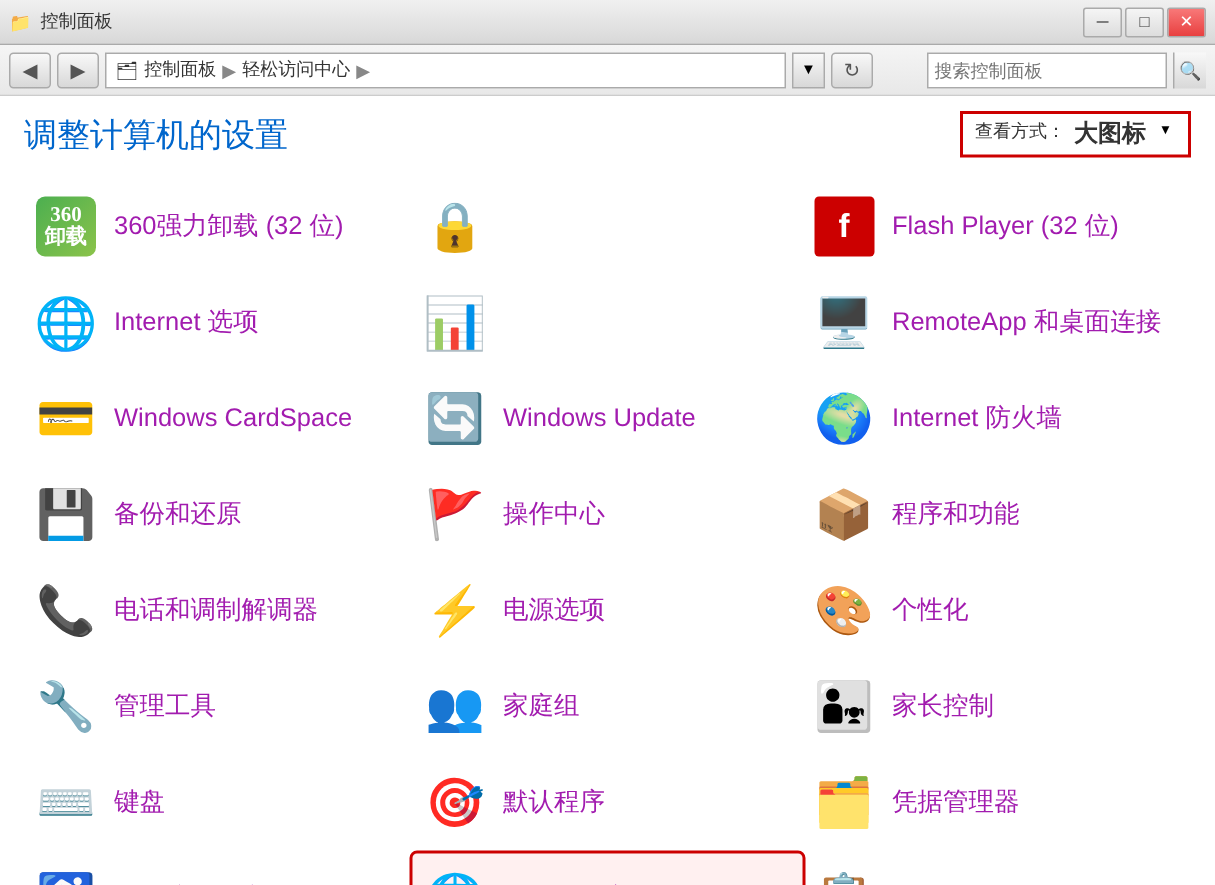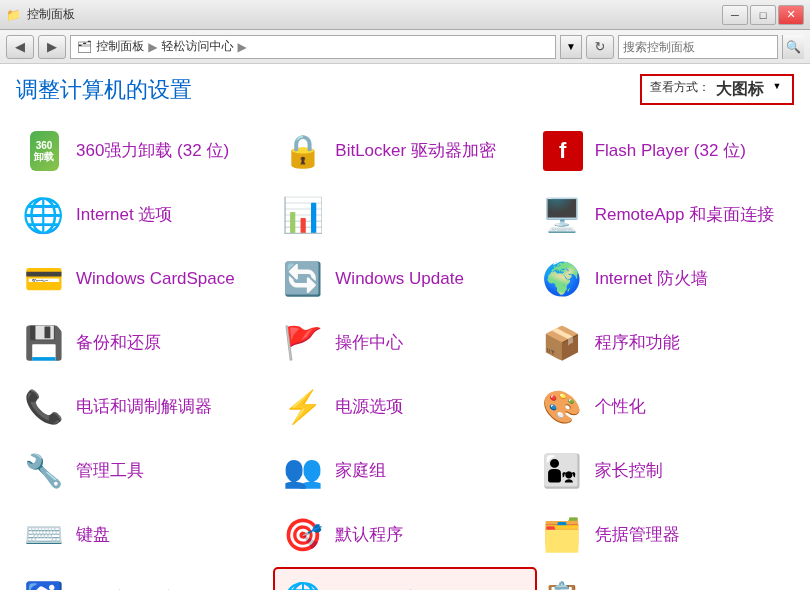--- a/index.html
+++ b/index.html
@@ -97,20 +97,21 @@
     }
     .search-box {
       width: 160px;
       height: 24px;
       border: 1px solid #aaa;
       background: #fff;
       display: flex;
       align-items: center;
       padding: 0 4px;
       gap: 4px;
+      margin-left: 32px;
     }
     .search-box input {
       border: none;
       outline: none;
       width: 100%;
       font-size: 12px;
       color: #aaa;
     }
     .search-icon-btn {
       width: 22px;
@@ -254,29 +255,28 @@
       <div class="view-control">
         <span class="view-label">查看方式：</span>
         <span class="view-value">大图标</span>
         <div class="view-dropdown">▼</div>
       </div>
     </div>
 
     <div class="items-grid" id="items-grid">
     <div class="grid-item">
           <div class="item-icon">
-            <div style="width:29px;height:40px;background:linear-gradient(135deg,#4CAF50,#8BC34A);border-radius:6px;display:flex;align-items:center;justify-content:center;color:white;font-size:10px;font-weight:bold;text-align:center;line-height:1.1;">360<br>卸载</div>
+            <div style="width:40px;height:40px;background:linear-gradient(135deg,#4CAF50,#8BC34A);border-radius:6px;display:flex;align-items:center;justify-content:center;color:white;font-size:14px;font-weight:bold;text-align:center;line-height:1.1;font-family:Liberation Serif, serif;">360<br>卸载</div>
           </div>
           <div class="item-label">360强力卸载 (32 位)</div>
         </div>
         <div class="grid-item">
           <div class="item-icon">
             <div style="font-size:32px;">🔒</div>
           </div>
-          <div class="item-label">BitLocker 驱动器加密</div>
         </div>
         <div class="grid-item">
           <div class="item-icon">
             <div style="width:40px;height:40px;background:#cc0000;border-radius:3px;display:flex;align-items:center;justify-content:center;color:white;font-size:22px;font-weight:bold;">f</div>
           </div>
           <div class="item-label">Flash Player (32 位)</div>
         </div>
         <div class="grid-item">
           <div class="item-icon">
             <div style="font-size:34px;">🌐</div>

